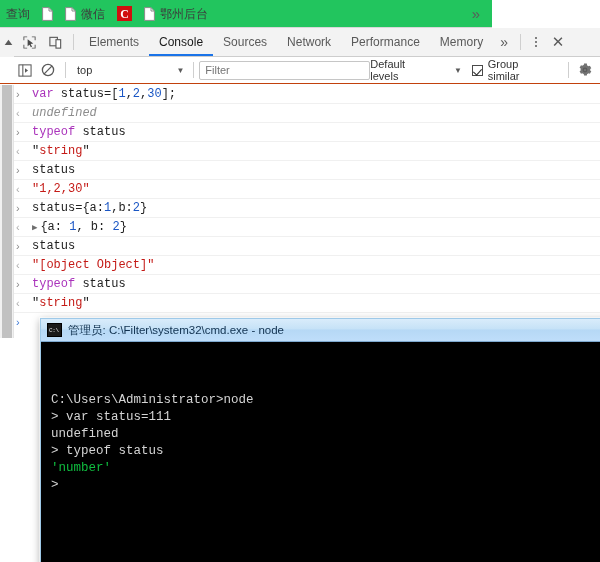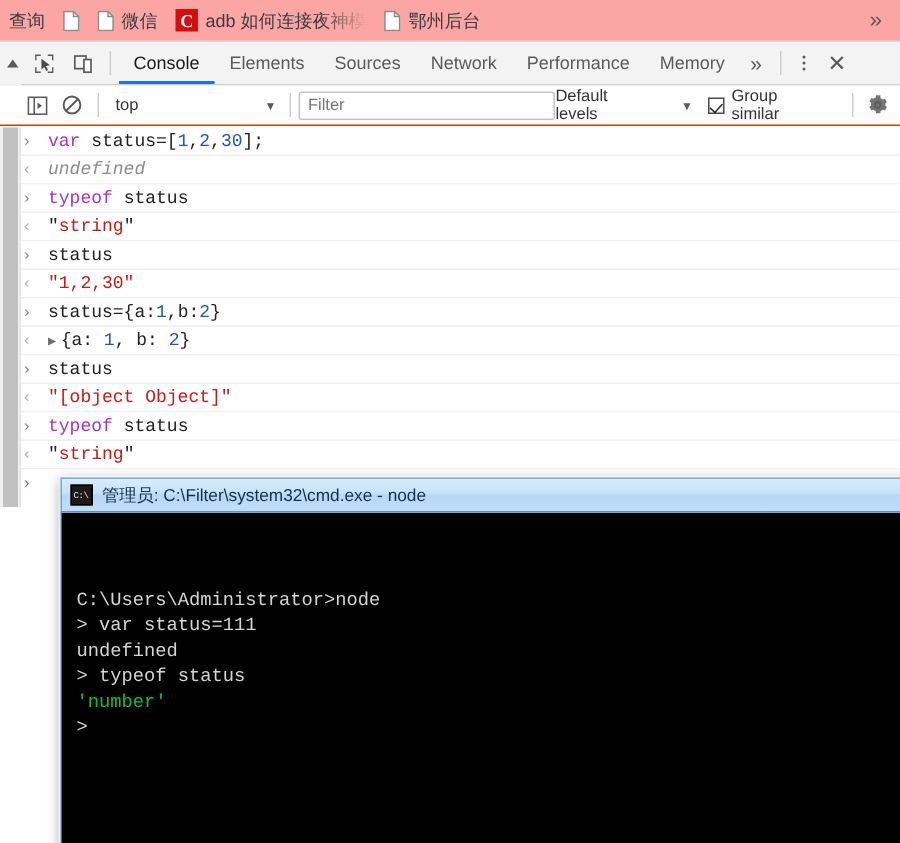--- a/index.html
+++ b/index.html
@@ -7,22 +7,22 @@
     margin: 0; padding: 0;
     width: 600px; height: 562px;
     overflow: hidden;
     background: #ffffff;
     font-family: "Liberation Sans", sans-serif;
   }
   #root { position: relative; width: 600px; height: 562px; background: #fff; }
 
   
   .bookmarks-bar {
-    position: absolute; left: 0; top: 0; width: 600px; height: 28px;
-    background: #fca5a5;
+    position: absolute; left: 0; top: 0; width: 492px; height: 28px;
+    background: #22c55e;
     border-bottom: 1px solid #d8d8d8;
     display: flex; align-items: center;
     padding-left: 0px;
     overflow: hidden;
   }
   .bm {
     display: flex; align-items: center; gap: 5px;
     height: 22px; padding: 0 6px;
     font-size: 12px; color: #3c3c3c;
     white-space: nowrap; flex: 0 0 auto;
@@ -227,21 +227,20 @@
           <span class="fav-page">
             <svg width="11" height="14" viewBox="0 0 11 14">
               <path d="M0.6 0.6h6.4l3.4 3.4v9.4H0.6z" fill="#fff" stroke="#8c8c8c" stroke-width="1"></path>
               <path d="M7 0.8v3.2h3.2" fill="none" stroke="#8c8c8c" stroke-width="1"></path>
             </svg>
           </span>
           <span class="bm-label">微信</span>
         </div>
         <div class="bm">
           <span class="fav-c">C</span>
-          <span class="bm-label bm-clip">adb 如何连接夜神模</span>
         </div>
         <div class="bm">
           <span class="fav-page">
             <svg width="11" height="14" viewBox="0 0 11 14">
               <path d="M0.6 0.6h6.4l3.4 3.4v9.4H0.6z" fill="#fff" stroke="#8c8c8c" stroke-width="1"></path>
               <path d="M7 0.8v3.2h3.2" fill="none" stroke="#8c8c8c" stroke-width="1"></path>
             </svg>
           </span>
           <span class="bm-label">鄂州后台</span>
         </div>
@@ -268,22 +267,22 @@
         </svg>
       </div>
       <div class="icon-btn">
         <svg width="15" height="15" viewBox="0 0 16 16">
           <rect x="2" y="2.5" width="8" height="9" fill="none" stroke="#5a5a5a" stroke-width="1.2"></rect>
           <rect x="8.5" y="5" width="5" height="9" fill="#fff" stroke="#5a5a5a" stroke-width="1.2"></rect>
         </svg>
       </div>
       <div class="vsep"></div>
       <div id="dt-tabs" style="display:flex;align-items:center;">
+          <div class="dt-tab">Elements</div>
           <div class="dt-tab active">Console</div>
-          <div class="dt-tab">Elements</div>
           <div class="dt-tab">Sources</div>
           <div class="dt-tab">Network</div>
           <div class="dt-tab">Performance</div>
           <div class="dt-tab">Memory</div>
         </div>
       <div class="dt-more">»</div>
       <div class="vsep"></div>
       <div class="dt-kebab">
         <i></i>
           <i></i>

